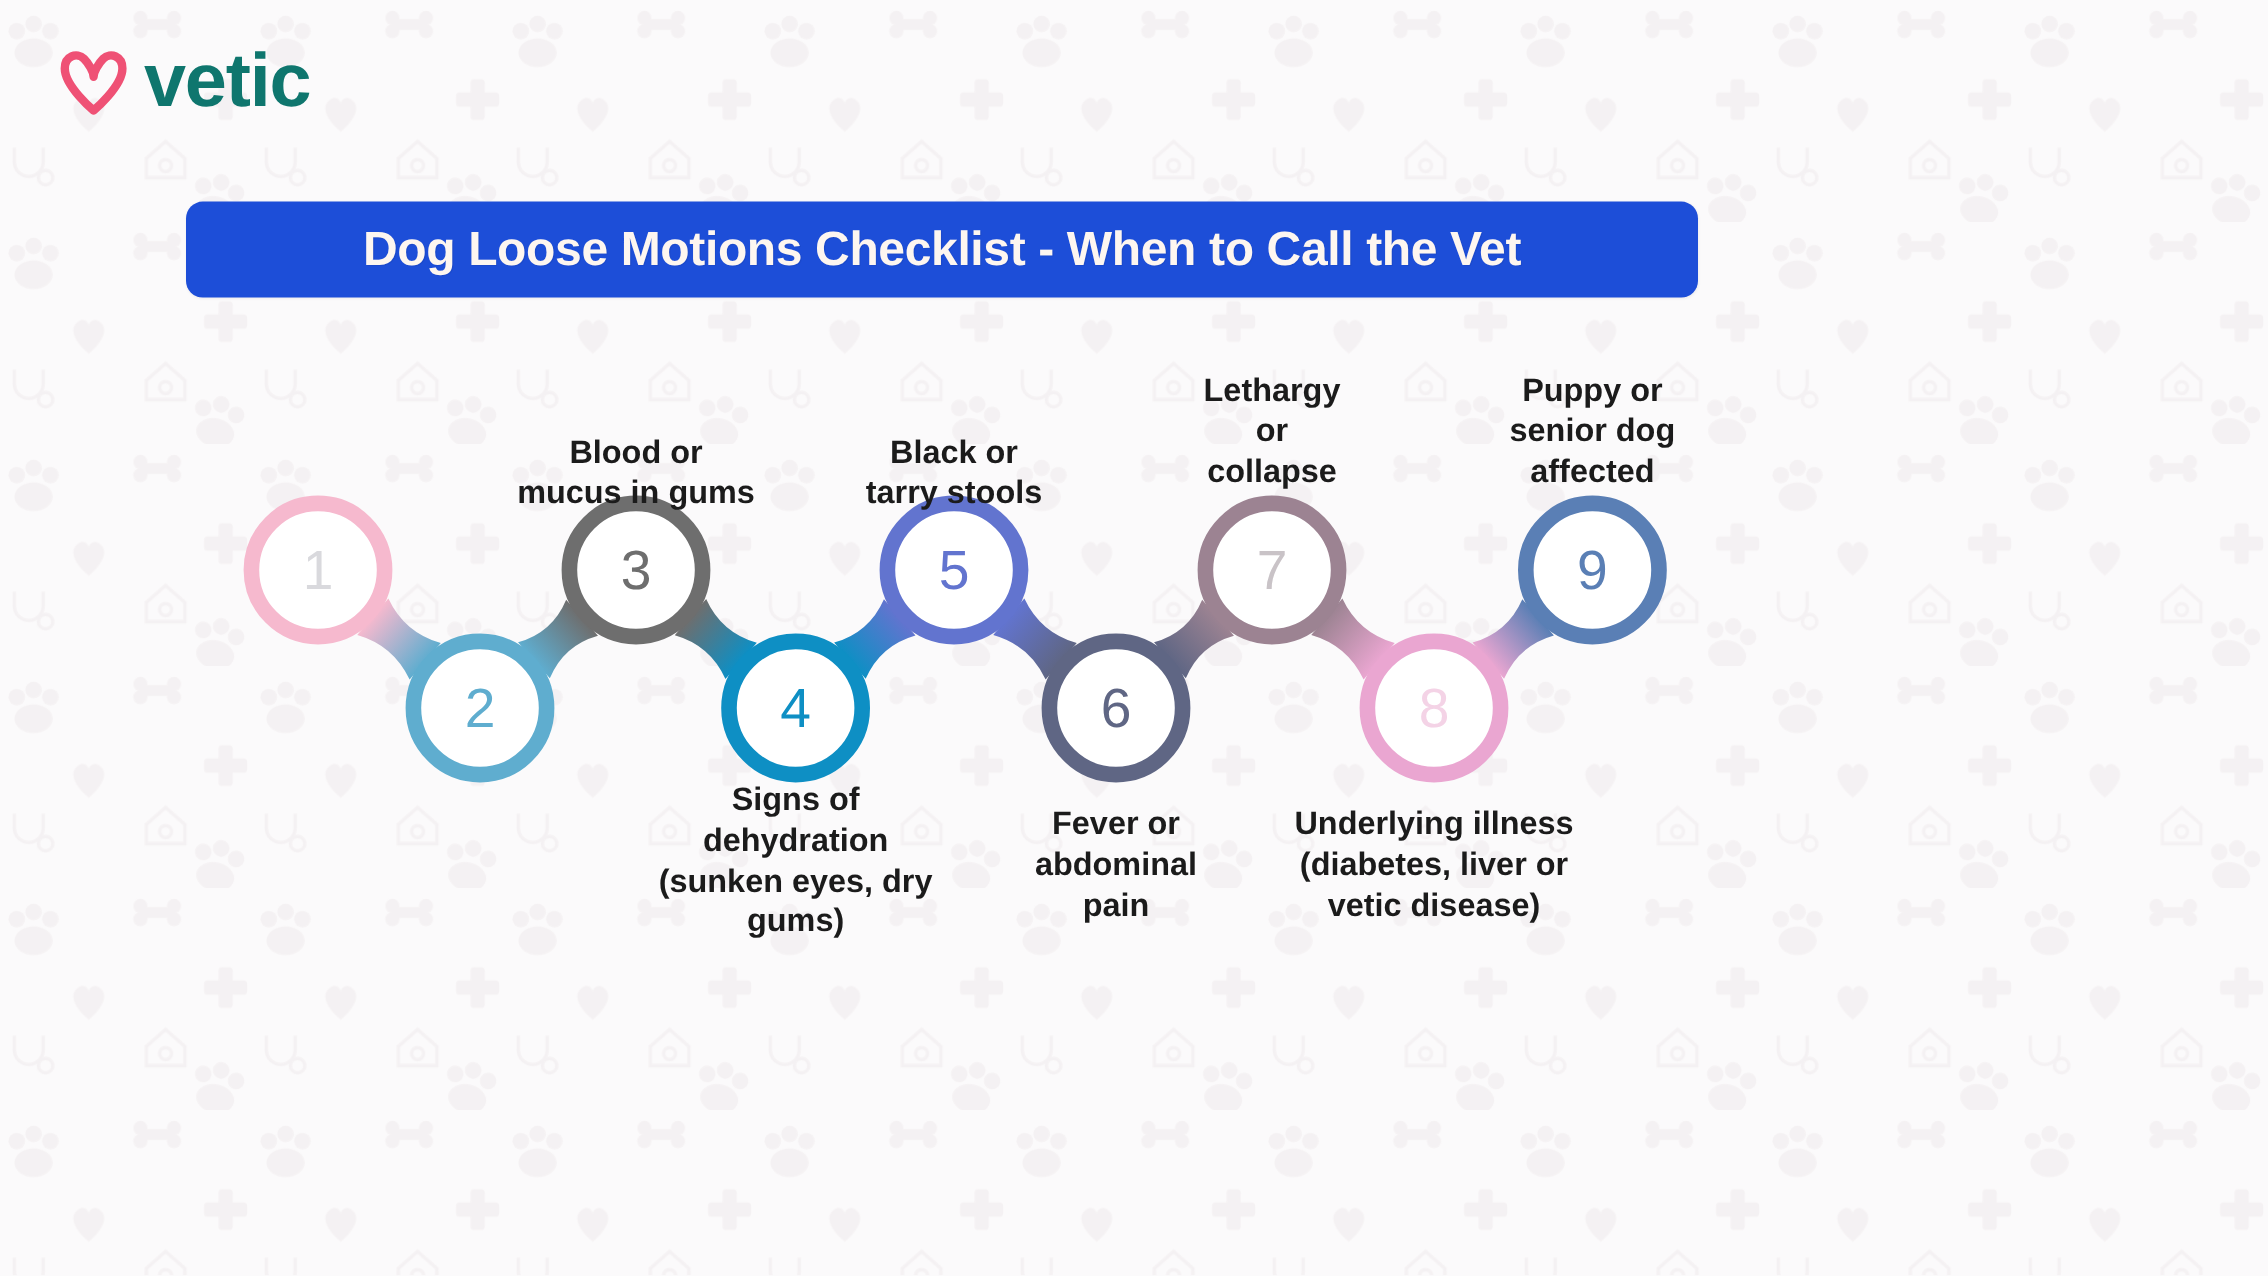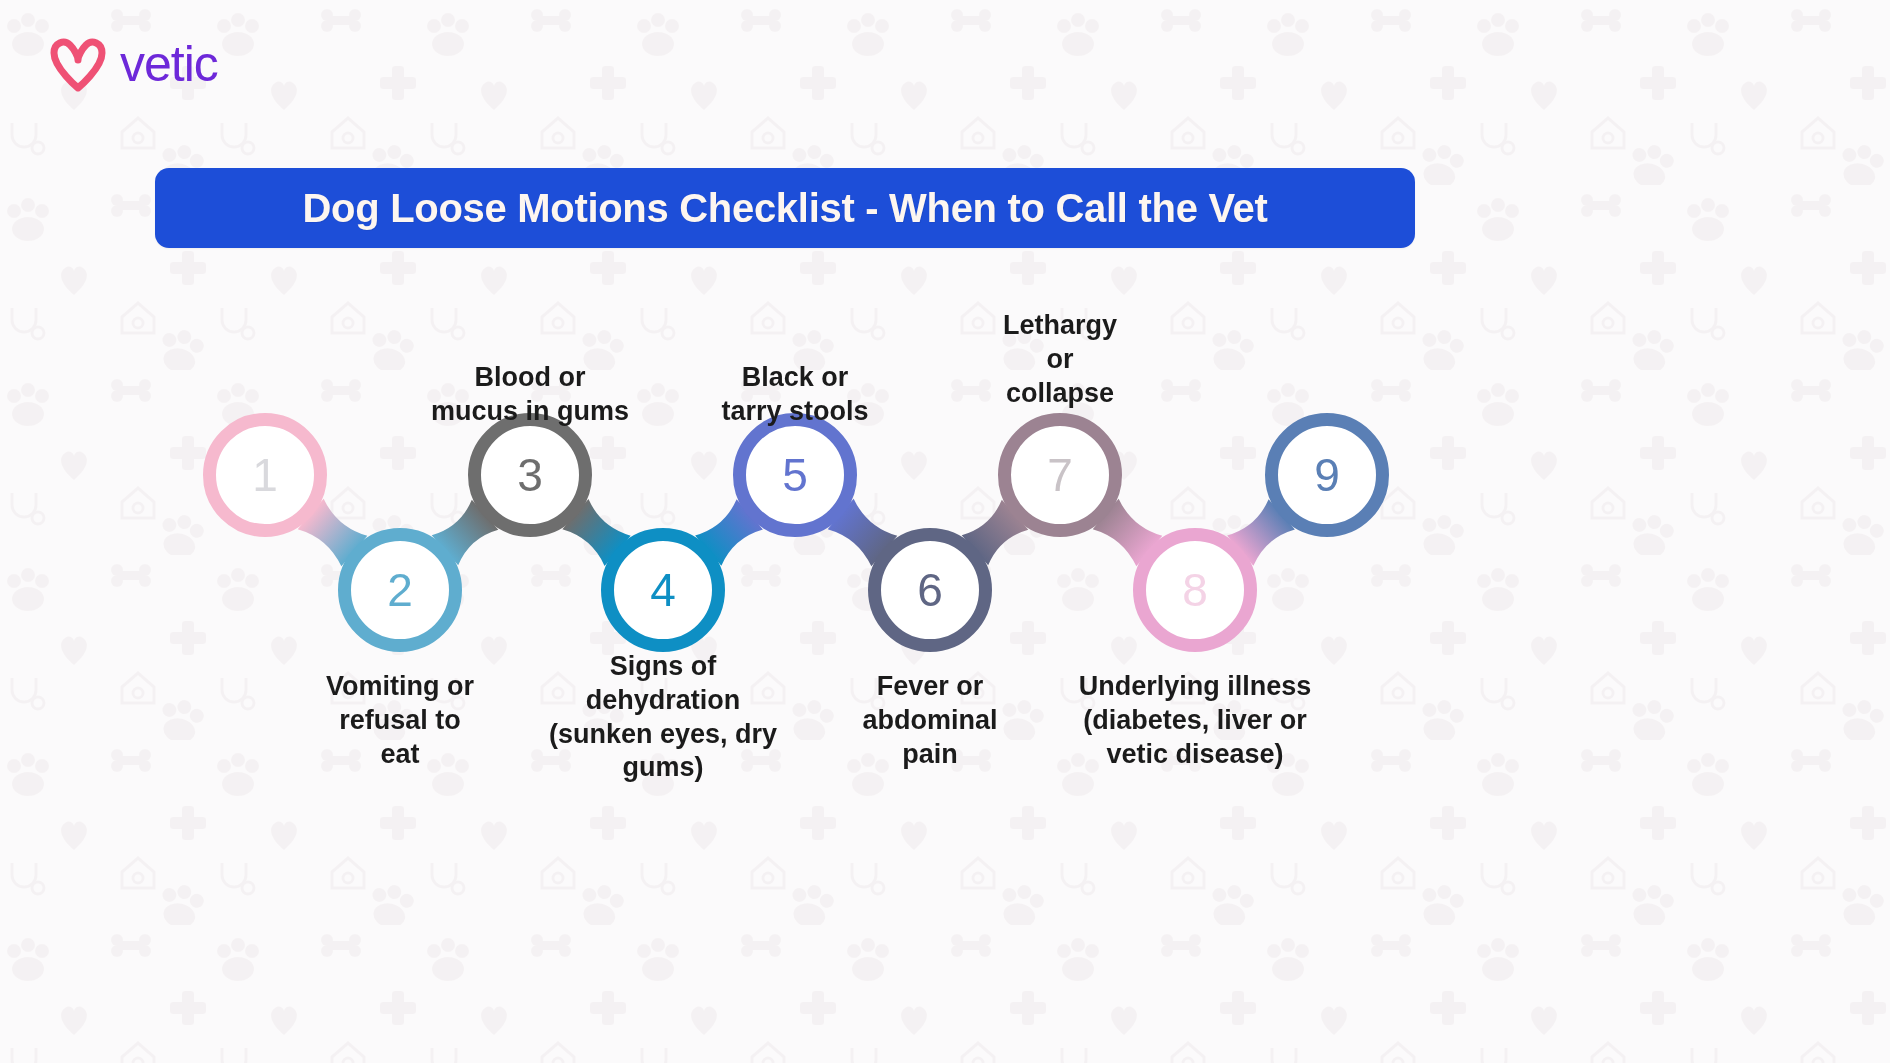--- a/index.html
+++ b/index.html
@@ -19,22 +19,22 @@
   }
 
   
   #logo{
     position:absolute;left:50px;top:36px;
     display:flex;align-items:center;gap:14px;
     z-index:3;
   }
   #logo .mark{width:56px;height:56px;display:block;}
   #logo .word{
-    font-size:50px;font-weight:400;letter-spacing:-1px;
-    color:#6d28d9;line-height:1;
+    font-size:63px;font-weight:700;letter-spacing:-1px;
+    color:#0f766e;line-height:1;
   }
 
   
   #banner{
     position:absolute;left:155px;top:168px;
     width:1260px;height:80px;
     background:#1d4ed8;
     border-radius:14px;
     display:flex;align-items:center;justify-content:center;
     z-index:3;
@@ -182,23 +182,20 @@
       <path d="M 988.1912713934835 295.22549831762586 Q 999.6380171754212 267.7429759374327 1028.3116838946378 259.73436418198935 L 1001.8087286065165 229.77450168237414 Q 990.3619828245788 257.2570240625673 961.6883161053622 265.2656358180106 Z" fill="url(#lg5)"></path>
       <path d="M 1092.7052647172068 259.13285194572165 Q 1122.9607348108016 267.82870261340696 1136.3560770588015 296.31687727374674 L 1162.2947352827932 265.86714805427835 Q 1132.0392651891984 257.17129738659304 1118.6439229411985 228.68312272625323 Z" fill="url(#lg6)"></path>
       <path d="M 1253.3771301756724 295.6666756801992 Q 1265.5981986097277 267.7779323172526 1294.8982904513427 259.492937561244 L 1268.6228698243276 229.33332431980077 Q 1256.4018013902723 257.2220676827474 1227.1017095486573 265.50706243875595 Z" fill="url(#lg7)"></path>
     </svg>
 <div class="node" style="left: 203px; top: 143px; border: 13px solid rgb(246, 185, 206); color: rgb(217, 217, 221);">
       <span>1</span>
     </div>
     <div class="node" style="left: 338px; top: 258px; border: 13px solid rgb(95, 173, 207); color: rgb(95, 173, 207);">
       <span>2</span>
     </div>
-    <div class="label below" style="left: 400px; top: 400px; width: 290px;">Vomiting or
-refusal to
-eat</div>
     <div class="node" style="left: 468px; top: 143px; border: 13px solid rgb(110, 110, 110); color: rgb(110, 110, 110);">
       <span>3</span>
     </div>
     <div class="label above" style="left: 530px; top: 158px; width: 290px;">Blood or
 mucus in gums</div>
     <div class="node" style="left: 601px; top: 258px; border: 13px solid rgb(14, 143, 196); color: rgb(14, 143, 196);">
       <span>4</span>
     </div>
     <div class="label below" style="left: 663px; top: 380px; width: 290px;">Signs of
 dehydration
@@ -223,13 +220,16 @@
 collapse</div>
     <div class="node" style="left: 1133px; top: 258px; border: 13px solid rgb(234, 166, 209); color: rgb(244, 211, 230);">
       <span>8</span>
     </div>
     <div class="label below" style="left: 1195px; top: 400px; width: 290px;">Underlying illness
 (diabetes, liver or
 vetic disease)</div>
     <div class="node" style="left: 1265px; top: 143px; border: 13px solid rgb(90, 127, 181); color: rgb(90, 127, 181);">
       <span>9</span>
     </div>
+    <div class="label above" style="left: 1327px; top: 140px; width: 290px;">Puppy or
+senior dog
+affected</div>
   </div>
 
 </body></html>

